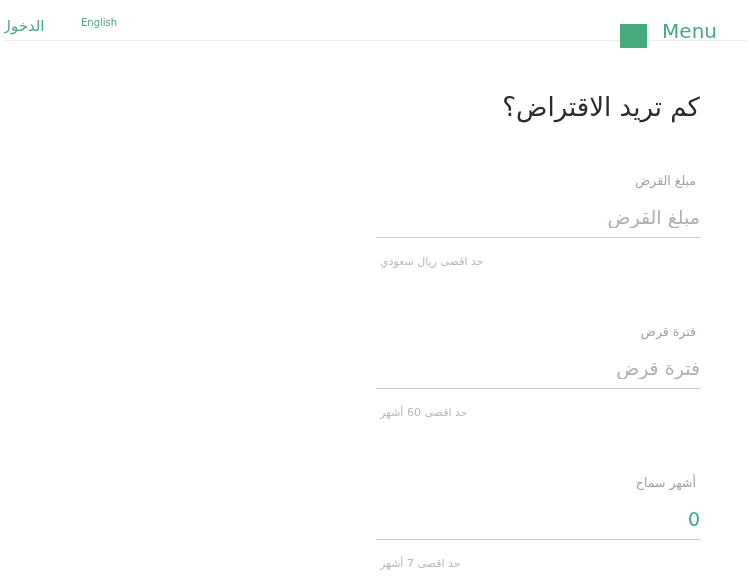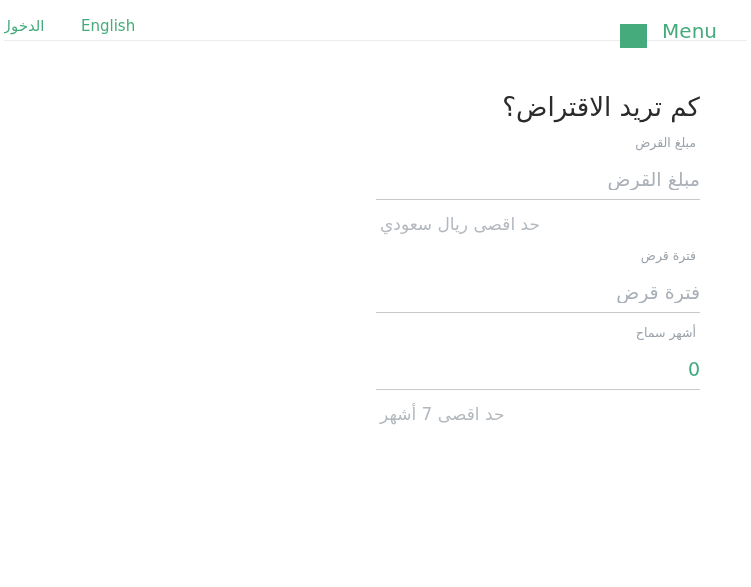--- a/index.html
+++ b/index.html
@@ -38,21 +38,21 @@
     letter-spacing: 0.2px;
     white-space: nowrap;
     direction: rtl;
     cursor: pointer;
   }
 
   .hdr-english {
     position: absolute;
     top: 5px;
     left: 81px;
-    font-size: 15px;
+    font-size: 10px;
     color: #46ab7c;
     white-space: nowrap;
     direction: ltr;
     cursor: pointer;
   }
 
   .hdr-menu-group {
     position: absolute;
     top: 3px;
     right: 22px;
@@ -111,20 +111,21 @@
     font-size: 26px;
     line-height: 32px;
     color: #2b2b2b;
     font-weight: 400;
     text-align: right;
     letter-spacing: 0px;
   }
 
   
   .field {
+    margin-top: 38px;
   }
 
   .field-label {
     font-size: 12.5px;
     line-height: 16px;
     color: #9aa2ab;
     text-align: right;
     margin-bottom: 11px;
   }
 
@@ -146,21 +147,21 @@
   .field-control::placeholder {
     color: #a9b0b8;
     opacity: 1;
   }
   .field-control.filled {
     color: #3faa7c;
   }
 
   .field-hint {
     margin-top: 12px;
-    font-size: 17px;
+    font-size: 11px;
     line-height: 16px;
     color: #b3b9bf;
     text-align: left;
     direction: rtl;
   }
 </style>
 </head>
 <body>
 
 <div id="page">
@@ -189,20 +190,21 @@
 
       <div class="field">
         <div class="field-label">مبلغ القرض</div>
         <input class="field-control" type="text" placeholder="مبلغ القرض" style="">
         <div class="field-hint">حد اقصى ريال سعودي</div>
       </div>
 
       <div class="field">
         <div class="field-label">فترة قرض</div>
         <input class="field-control" type="text" placeholder="فترة قرض" style="">
+        <div class="field-hint">حد اقصى 60 أشهر</div>
       </div>
 
       <div class="field">
         <div class="field-label">أشهر سماح</div>
         <input class="field-control filled" type="text" placeholder="" value="0" style="">
         <div class="field-hint">حد اقصى 7 أشهر</div>
       </div>
 
     </div>
   </div>

